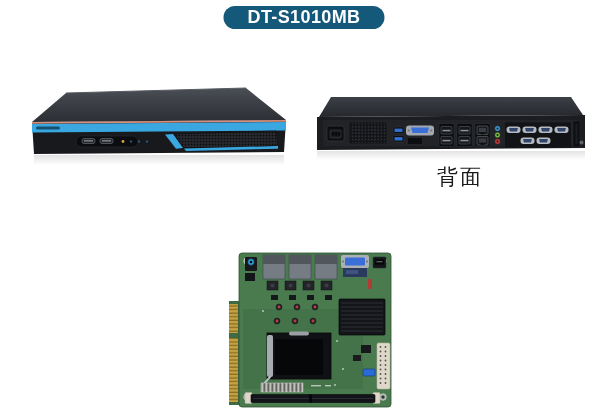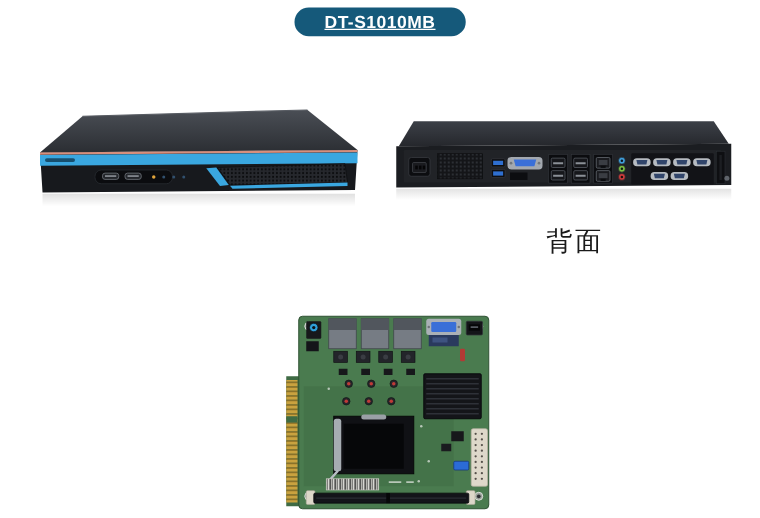--- a/index.html
+++ b/index.html
@@ -4,32 +4,32 @@
 <style>
   html,body{margin:0;padding:0;background:#fff;}
   .stage{
     position:relative;width:608px;height:414px;overflow:hidden;
     background:var(--background,#ffffff);
     font-family:"Liberation Sans","DejaVu Sans",sans-serif;
   }
   .badge{
     position:absolute;left:50%;transform:translateX(-50%);
     background:var(--badge_bg,#15597a);color:var(--badge_text,#ffffff);
-    font-size:14px;font-weight:bold;line-height:23px;height:23px;
-    padding:0 24px;border-radius:12px;letter-spacing:.4px;white-space:nowrap;text-decoration:underline;
+    font-size:18px;font-weight:bold;line-height:23px;height:23px;
+    padding:0 24px;border-radius:12px;letter-spacing:.4px;white-space:nowrap;
   }
   .badge.b1{top:6px;}
   .badge.b2{top:221px;}
   .caption{
     position:absolute;top:163px;width:180px;text-align:center;
     font-size:21px;font-weight:500;letter-spacing:2px;
     color:var(--caption_text,#1a1a1a);
   }
   .caption.front{left:55px;}
-  .caption.back{left:370px;margin-top:16px;}
+  .caption.back{left:370px;}
   .imgwrap{position:absolute;}
   .front-img{left:22px;top:86px;}
   .back-img{left:303px;top:90px;}
   .board-img{left:227px;top:249px;}
 </style>
 </head>
 <body>
 
 <div class="stage">
 

